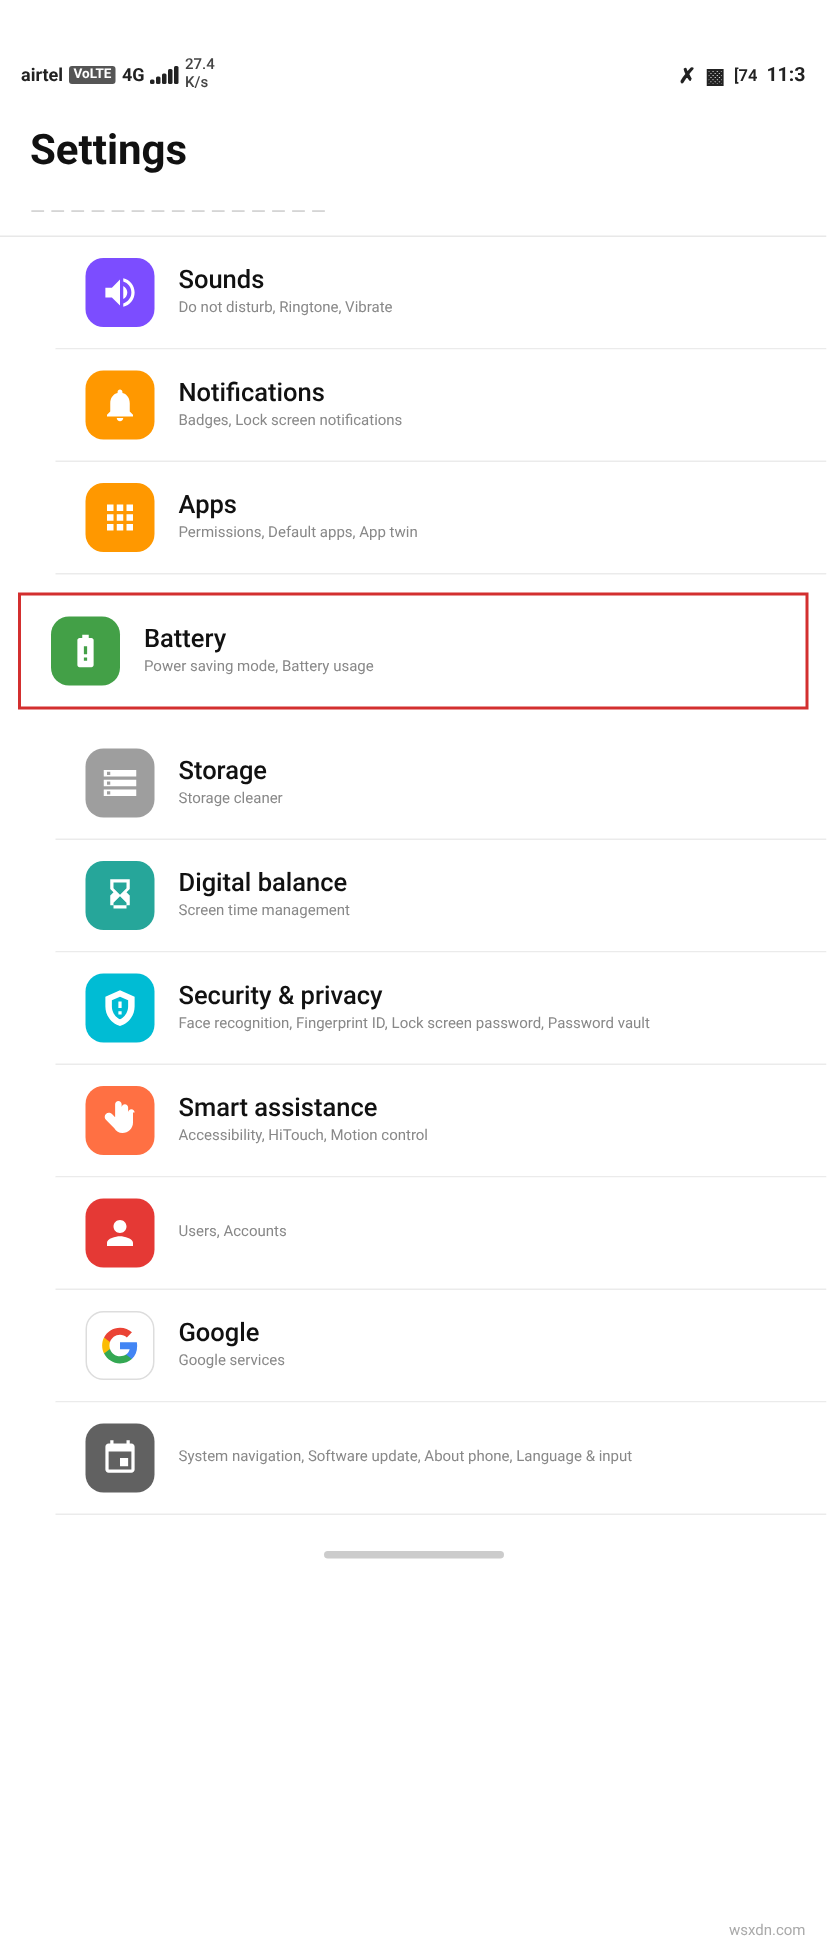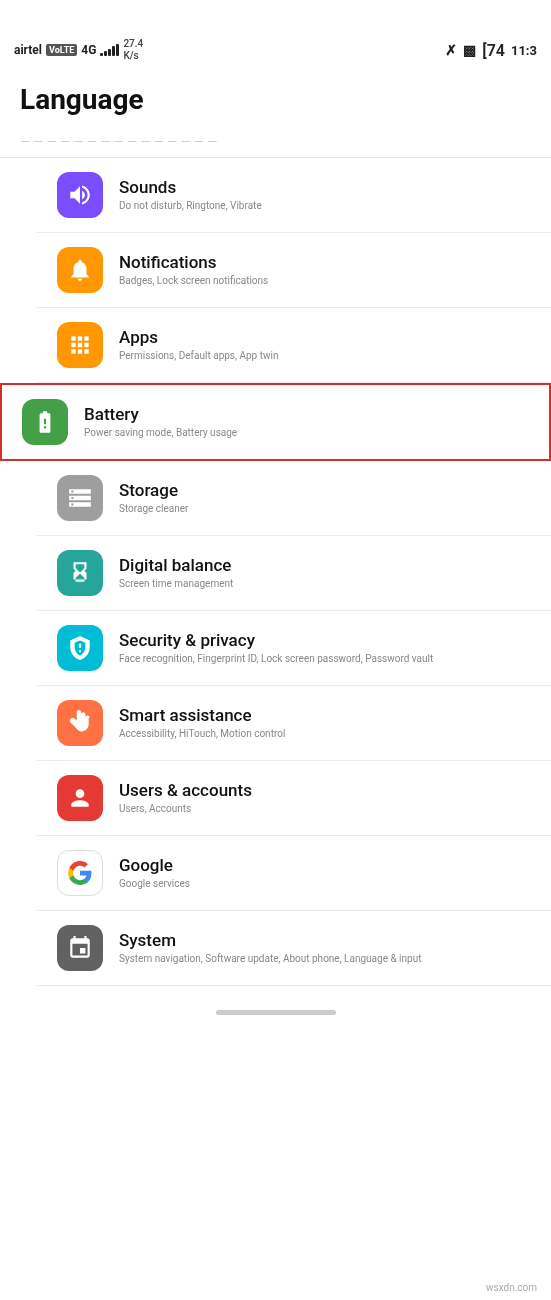--- a/index.html
+++ b/index.html
@@ -192,28 +192,28 @@
     <span style="font-size:10px;line-height:1.2;white-space:pre;font-weight:500;color:#444;">27.4
 K/s</span>
   </div>
   <div class="status-right">
 
     <span style="font-size:14px;">✗</span>
 
     <span style="font-size:14px;">▩</span>
 
     <span class="battery-box">
-      <span style="font-size:16px;font-weight:600;">[<span>74</span></span>
+      <span style="font-size:11px;font-weight:600;">[<span>74</span></span>
     </span>
     <span style="font-size:13px;font-weight:700;">11:3</span>
   </div>
 </div>
 
 <div class="page-title-area">
-  <h1 class="page-title">Language</h1>
+  <h1 class="page-title">Settings</h1>
 </div>
 
 <div class="partial-item">
   <span style="color:#ccc;font-size:13px;">— — — — — — — — — — — — — — —</span>
 </div>
 
 <div class="settings-list">
 
   <div class="settings-item">
     <div class="settings-icon icon-purple">
@@ -244,21 +244,21 @@
       <svg viewBox="0 0 24 24">
         <path d="M4 8h4V4H4v4zm6 12h4v-4h-4v4zm-6 0h4v-4H4v4zm0-6h4v-4H4v4zm6 0h4v-4h-4v4zm6-10v4h4V4h-4zm-6 4h4V4h-4v4zm6 6h4v-4h-4v4zm0 6h4v-4h-4v4z"></path>
       </svg>
     </div>
     <div class="settings-text">
       <div class="settings-title">Apps</div>
       <div class="settings-subtitle">Permissions, Default apps, App twin</div>
     </div>
   </div>
 
-  <div class="settings-item" style="border: 2.5px solid #d32f2f; margin: 0; z-index:1;">
+  <div class="settings-item" style="border: 2.5px solid #d32f2f; margin: 12px; z-index:1;">
     <div class="settings-icon icon-green">
       <svg viewBox="0 0 24 24">
         <path d="M15.67 4H14V2h-4v2H8.33C7.6 4 7 4.6 7 5.33v15.33C7 21.4 7.6 22 8.33 22h7.33c.74 0 1.34-.6 1.34-1.33V5.33C17 4.6 16.4 4 15.67 4zM13 18h-2v-2h2v2zm0-4h-2V9h2v5z"></path>
       </svg>
     </div>
     <div class="settings-text">
       <div class="settings-title">Battery</div>
       <div class="settings-subtitle">Power saving mode, Battery usage</div>
     </div>
   </div>
@@ -311,21 +311,20 @@
     </div>
   </div>
 
   <div class="settings-item">
     <div class="settings-icon icon-red">
       <svg viewBox="0 0 24 24">
         <path d="M12 12c2.21 0 4-1.79 4-4s-1.79-4-4-4-4 1.79-4 4 1.79 4 4 4zm0 2c-2.67 0-8 1.34-8 4v2h16v-2c0-2.66-5.33-4-8-4z"></path>
       </svg>
     </div>
     <div class="settings-text">
-      <div class="settings-title">Users &amp; accounts</div>
       <div class="settings-subtitle">Users, Accounts</div>
     </div>
   </div>
 
   <div class="settings-item">
     <div class="settings-icon icon-google">
 
       <svg viewBox="0 0 24 24" width="30" height="30">
         <path fill="#4285F4" d="M22.56 12.25c0-.78-.07-1.53-.2-2.25H12v4.26h5.92c-.26 1.37-1.04 2.53-2.21 3.31v2.77h3.57c2.08-1.92 3.28-4.74 3.28-8.09z"></path>
         <path fill="#34A853" d="M12 23c2.97 0 5.46-.98 7.28-2.66l-3.57-2.77c-.98.66-2.23 1.06-3.71 1.06-2.86 0-5.29-1.93-6.16-4.53H2.18v2.84C3.99 20.53 7.7 23 12 23z"></path>
@@ -339,21 +338,20 @@
     </div>
   </div>
 
   <div class="settings-item">
     <div class="settings-icon icon-dark-gray">
       <svg viewBox="0 0 24 24">
         <path d="M17 12h-5v5h5v-5zM16 1v2H8V1H6v2H5c-1.11 0-1.99.9-1.99 2L3 19c0 1.1.89 2 2 2h14c1.1 0 2-.9 2-2V5c0-1.1-.9-2-2-2h-1V1h-2zm3 18H5V8h14v11z"></path>
       </svg>
     </div>
     <div class="settings-text">
-      <div class="settings-title">System</div>
       <div class="settings-subtitle">System navigation, Software update, About phone, Language &amp; input</div>
     </div>
   </div>
 
 </div>
 
 <div class="home-indicator">
   <div class="home-bar"></div>
 </div>
 

